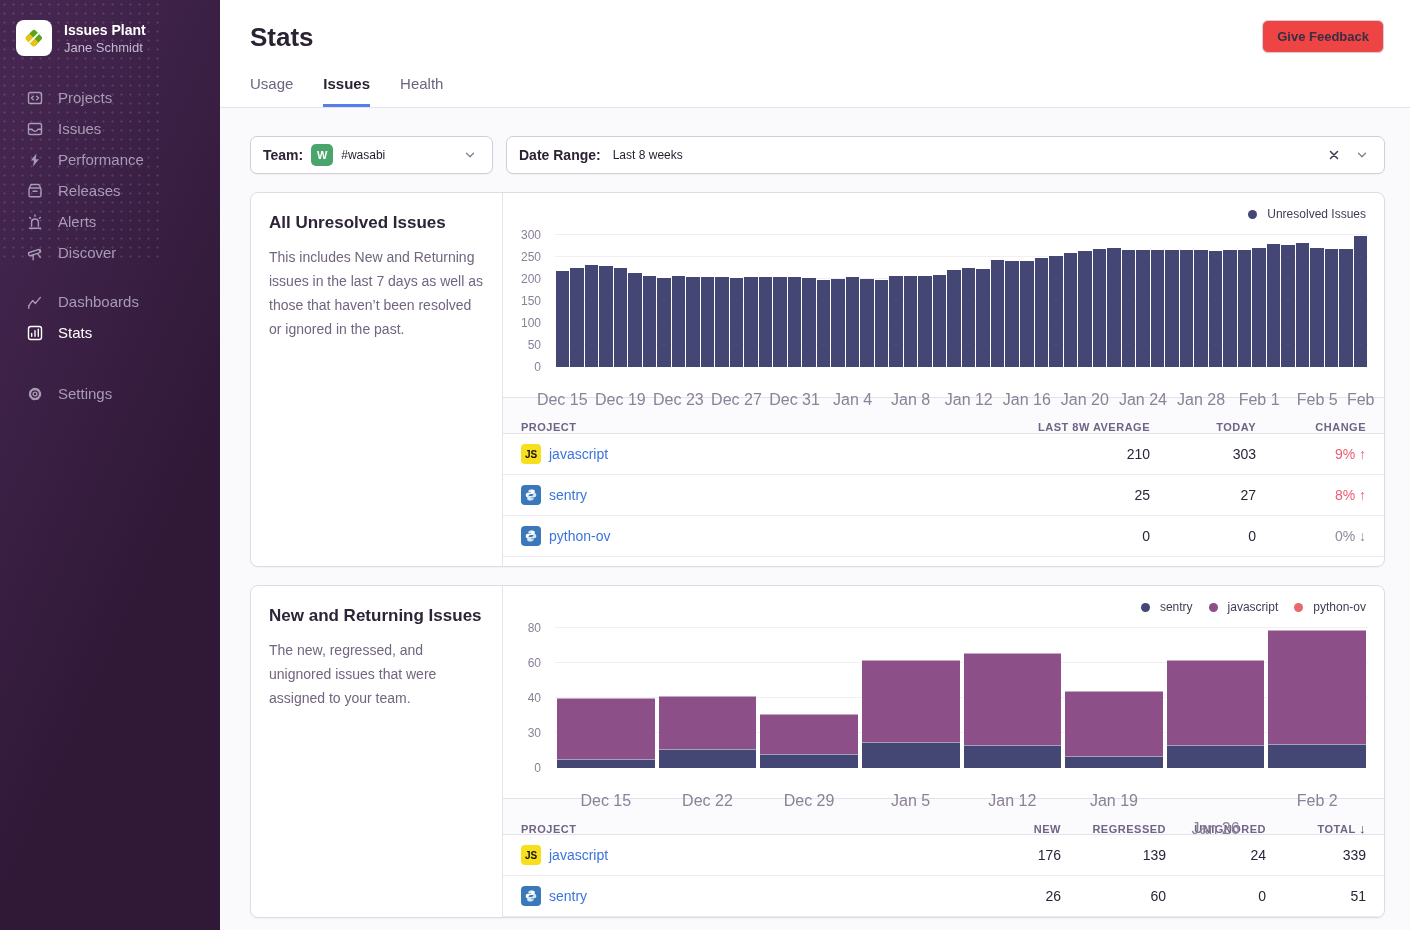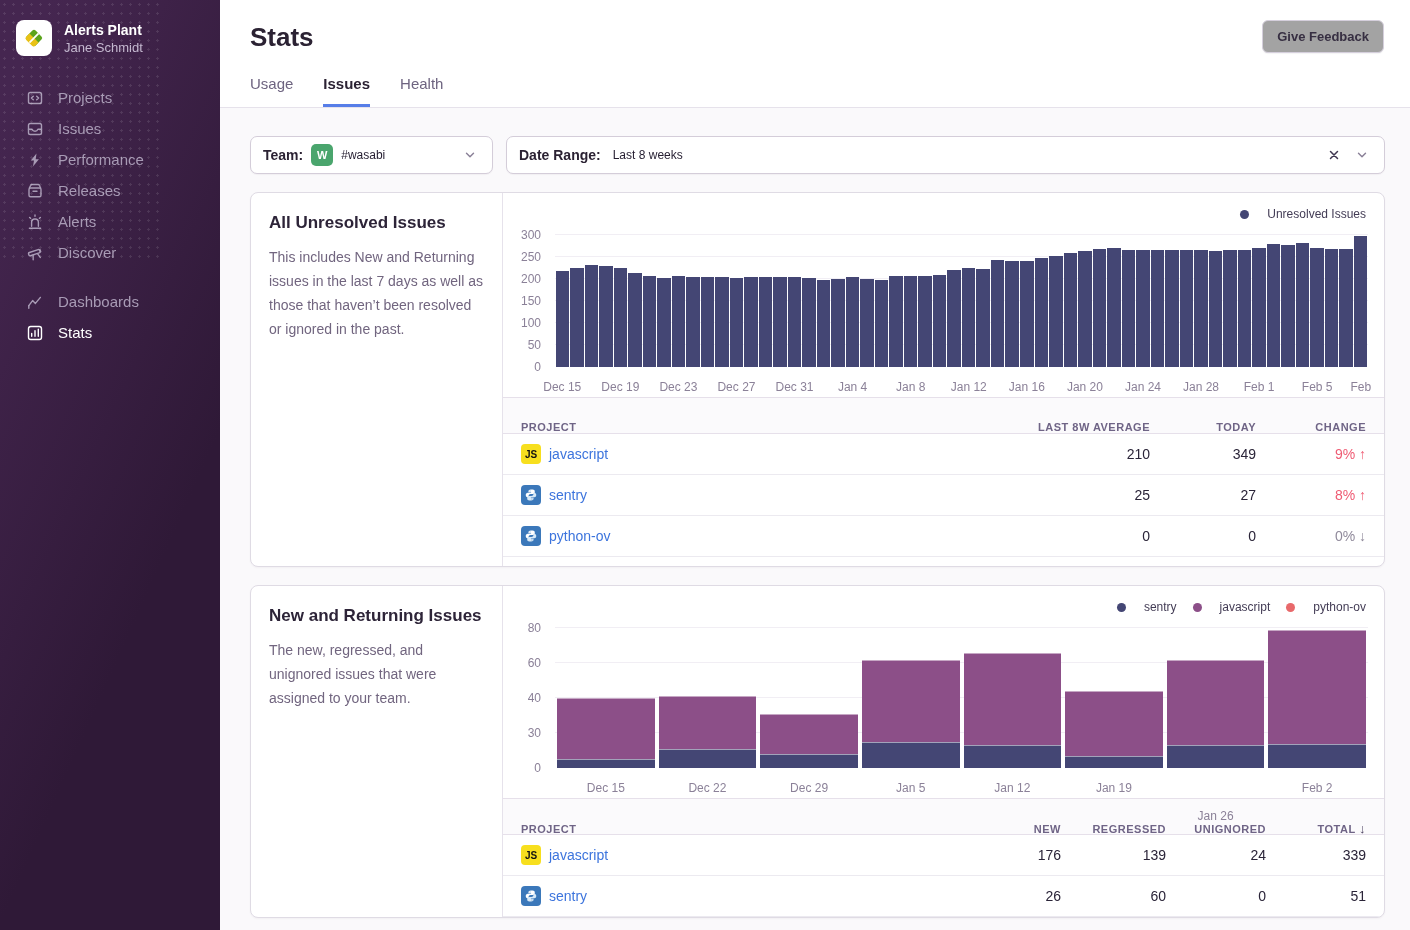--- a/index.html
+++ b/index.html
@@ -23,21 +23,21 @@
   .nav-item.active { color:#fff; }
   .nav-item .icn { display:flex; width:18px; height:18px; flex:0 0 18px; }
   .nav-gap { height:18px; }
   .nav-gap-lg { height:30px; }
 
   
   .main { flex:1; display:flex; flex-direction:column; background:#faf9fb; min-width:0; }
   .page-header { background:#fff; padding:20px 26px 0 30px; border-bottom:1px solid #e6e2eb; }
   .title-row { display:flex; align-items:flex-start; justify-content:space-between; }
   .page-title { font-size:26px; font-weight:700; color:#2b2233; margin:2px 0 0 0; }
-  .feedback-btn { background:#a3a3a3; border:1px solid #d5cfdc; border-radius:6px; height:33px;
+  .feedback-btn { background:#ef4444; border:1px solid #d5cfdc; border-radius:6px; height:33px;
     padding:0 14px; font-size:13px; font-weight:700; color:#372f42; cursor:pointer;
     box-shadow:0 1px 1px rgba(40,30,60,0.05); font-family:inherit;text-align:center; }
   .tabs { display:flex; gap:30px; margin-top:22px; }
   .tab { font-size:15px; color:#6e6480; padding-bottom:12px; border-bottom:3px solid transparent; cursor:pointer; }
   .tab.active { color:#2b2233; font-weight:700; border-bottom-color:#577ee8; }
 
   .content { flex:1; padding:28px 25px 0 30px; overflow:hidden; }
 
   
   .filters { display:flex; gap:13px; }
@@ -69,23 +69,23 @@
   .gridline { position:absolute; left:0; right:0; height:1px; background:#f1eef4; }
   .bars { position:absolute; left:0; right:0; top:0; bottom:0; display:flex; align-items:flex-end; }
   .bar { flex:1; margin:0 0.5px; }
   .slot { flex:1; height:100%; display:flex; align-items:flex-end; justify-content:center; padding:0 2px; }
   .stack { width:100%; height:100%; display:flex; flex-direction:column; justify-content:flex-end; }
   .seg { width:100%; }
   .seg.vis { border-top:1px solid rgba(255,255,255,0.5); }
   .yaxis { position:absolute; left:0; width:36px; top:32px; bottom:30px; }
   .ytick { position:absolute; right:6px; transform:translateY(50%); font-size:12px; color:#8b8198; }
   .xaxis { position:absolute; left:44px; right:8px; bottom:0; height:26px; }
-  .xtick { position:absolute; top:9px; transform:translateX(-50%); font-size:12px; color:#8b8198; white-space:nowrap; }
+  .xtick { position:absolute; top:20px; transform:translateX(-50%); font-size:16px; color:#8b8198; white-space:nowrap; }
   .legend { position:absolute; top:8px; right:10px; display:flex; gap:16px; align-items:center; }
-  .legend-item { display:flex; align-items:center; gap:18px; font-size:12px; color:#433c55; cursor:pointer; }
+  .legend-item { display:flex; align-items:center; gap:10px; font-size:12px; color:#433c55; cursor:pointer; }
   .ldot { width:9px; height:9px; border-radius:50%; }
 
   
   .issue-table { width:100%; }
   .t-row { display:grid; align-items:center; padding:0 18px; }
   .t1 { grid-template-columns:1fr 170px 106px 110px; }
   .t2 { grid-template-columns:1fr 105px 105px 100px 100px; }
   .t-head { height:37px; background:#fbfafc; border-top:1px solid #e6e0ea; border-bottom:1px solid #e6e0ea; }
   .t-head .hcell { font-size:11px; font-weight:700; letter-spacing:0.5px; color:#6f6486; text-transform:uppercase;margin-top:22px; }
   .t-body { height:41px; border-bottom:1px solid #eceaf0; }
@@ -114,21 +114,21 @@
       <div class="org-logo">
         <svg width="22" height="22" viewBox="0 0 24 24">
           <g transform="rotate(45 12 12)">
             <rect x="5" y="5" width="14" height="14" rx="2.5" fill="#5aa41c"></rect>
             <path d="M5 12h14v5a2.5 2.5 0 0 1-2.5 2.5h-9A2.5 2.5 0 0 1 5 17z" fill="#e9c216"></path>
           </g>
           <path d="M7 17 17 7" stroke="#fff" stroke-width="2"></path>
         </svg>
       </div>
       <div class="org-text">
-        <div class="org-name">Alerts Plant</div>
+        <div class="org-name">Issues Plant</div>
         <div class="org-user">Jane Schmidt</div>
       </div>
     </div>
 
     <nav class="nav">
       <div class="nav-item">
         <span class="icn">
           <svg class="line" width="18" height="18" viewBox="0 0 18 18">
               <rect x="2.5" y="3.5" width="13" height="11" rx="1.8"></rect>
               <path d="M7.3 7.2 5.4 9l1.9 1.8M10.7 7.2 12.6 9l-1.9 1.8"></path>
@@ -197,20 +197,29 @@
       <div class="nav-item active">
         <span class="icn">
           <svg class="line" width="18" height="18" viewBox="0 0 18 18">
               <rect x="2.5" y="2.5" width="13" height="13" rx="2.2"></rect>
               <path d="M5.7 12.2V9.4M9 12.2V6.8M12.3 12.2V5.2"></path>
             </svg>
           </span>
         <span>Stats</span>
       </div>
       <div class="nav-gap-lg"></div>
+      <div class="nav-item">
+        <span class="icn">
+          <svg class="line" width="18" height="18" viewBox="0 0 18 18">
+              <circle cx="9" cy="9" r="5" stroke-dasharray="2.4 1.7" stroke-width="2.4"></circle>
+              <circle cx="9" cy="9" r="1.9"></circle>
+            </svg>
+          </span>
+        <span>Settings</span>
+      </div>
     </nav>
   </aside>
 
   <main class="main">
     <header class="page-header">
       <div class="title-row">
         <h1 class="page-title">Stats</h1>
         <button class="feedback-btn">Give Feedback</button>
       </div>
       <div class="tabs">
@@ -364,21 +373,21 @@
               <div class="hcell hnum">LAST 8W AVERAGE</div>
               <div class="hcell hnum">TODAY</div>
               <div class="hcell hnum">CHANGE</div>
             </div>
             <div class="t-row t1 t-body">
               <div class="proj">
                 <span class="badge badge-js">JS</span>
                 <span class="proj-link">javascript</span>
               </div>
               <div class="num">210</div>
-              <div class="num">349</div>
+              <div class="num">303</div>
               <div class="num chg-up"><span>9%</span> <span>↑</span></div>
             </div>
             <div class="t-row t1 t-body">
               <div class="proj">
                 <span class="badge badge-py">
                   <svg width="14" height="14" viewBox="0 0 16 16">
                       <path fill="#fff" d="M7.9 1.7c-1.8 0-2.8.8-2.8 2v1.2h3v.6H4.2C2.9 5.5 2 6.6 2 8.1s.9 2.6 2.2 2.6h1V9.2c0-1.3 1-2.3 2.3-2.3h2.8c1.1 0 2-.9 2-2V3.7c0-1.1-1-2-2.4-2zm-1 1.2c.4 0 .6.3.6.6s-.2.6-.6.6-.6-.3-.6-.6.2-.6.6-.6z"></path>
                       <path fill="#d8e9f7" d="M8.1 14.3c1.8 0 2.8-.8 2.8-2v-1.2h-3v-.6h3.9c1.3 0 2.2-1.1 2.2-2.6s-.9-2.6-2.2-2.6h-1v1.5c0 1.3-1 2.3-2.3 2.3H5.7c-1.1 0-2 .9-2 2v1.2c0 1.1 1 2 2.4 2zm1-1.2c-.4 0-.6-.3-.6-.6s.2-.6.6-.6.6.3.6.6-.2.6-.6.6z"></path>
                     </svg>
                   </span>

